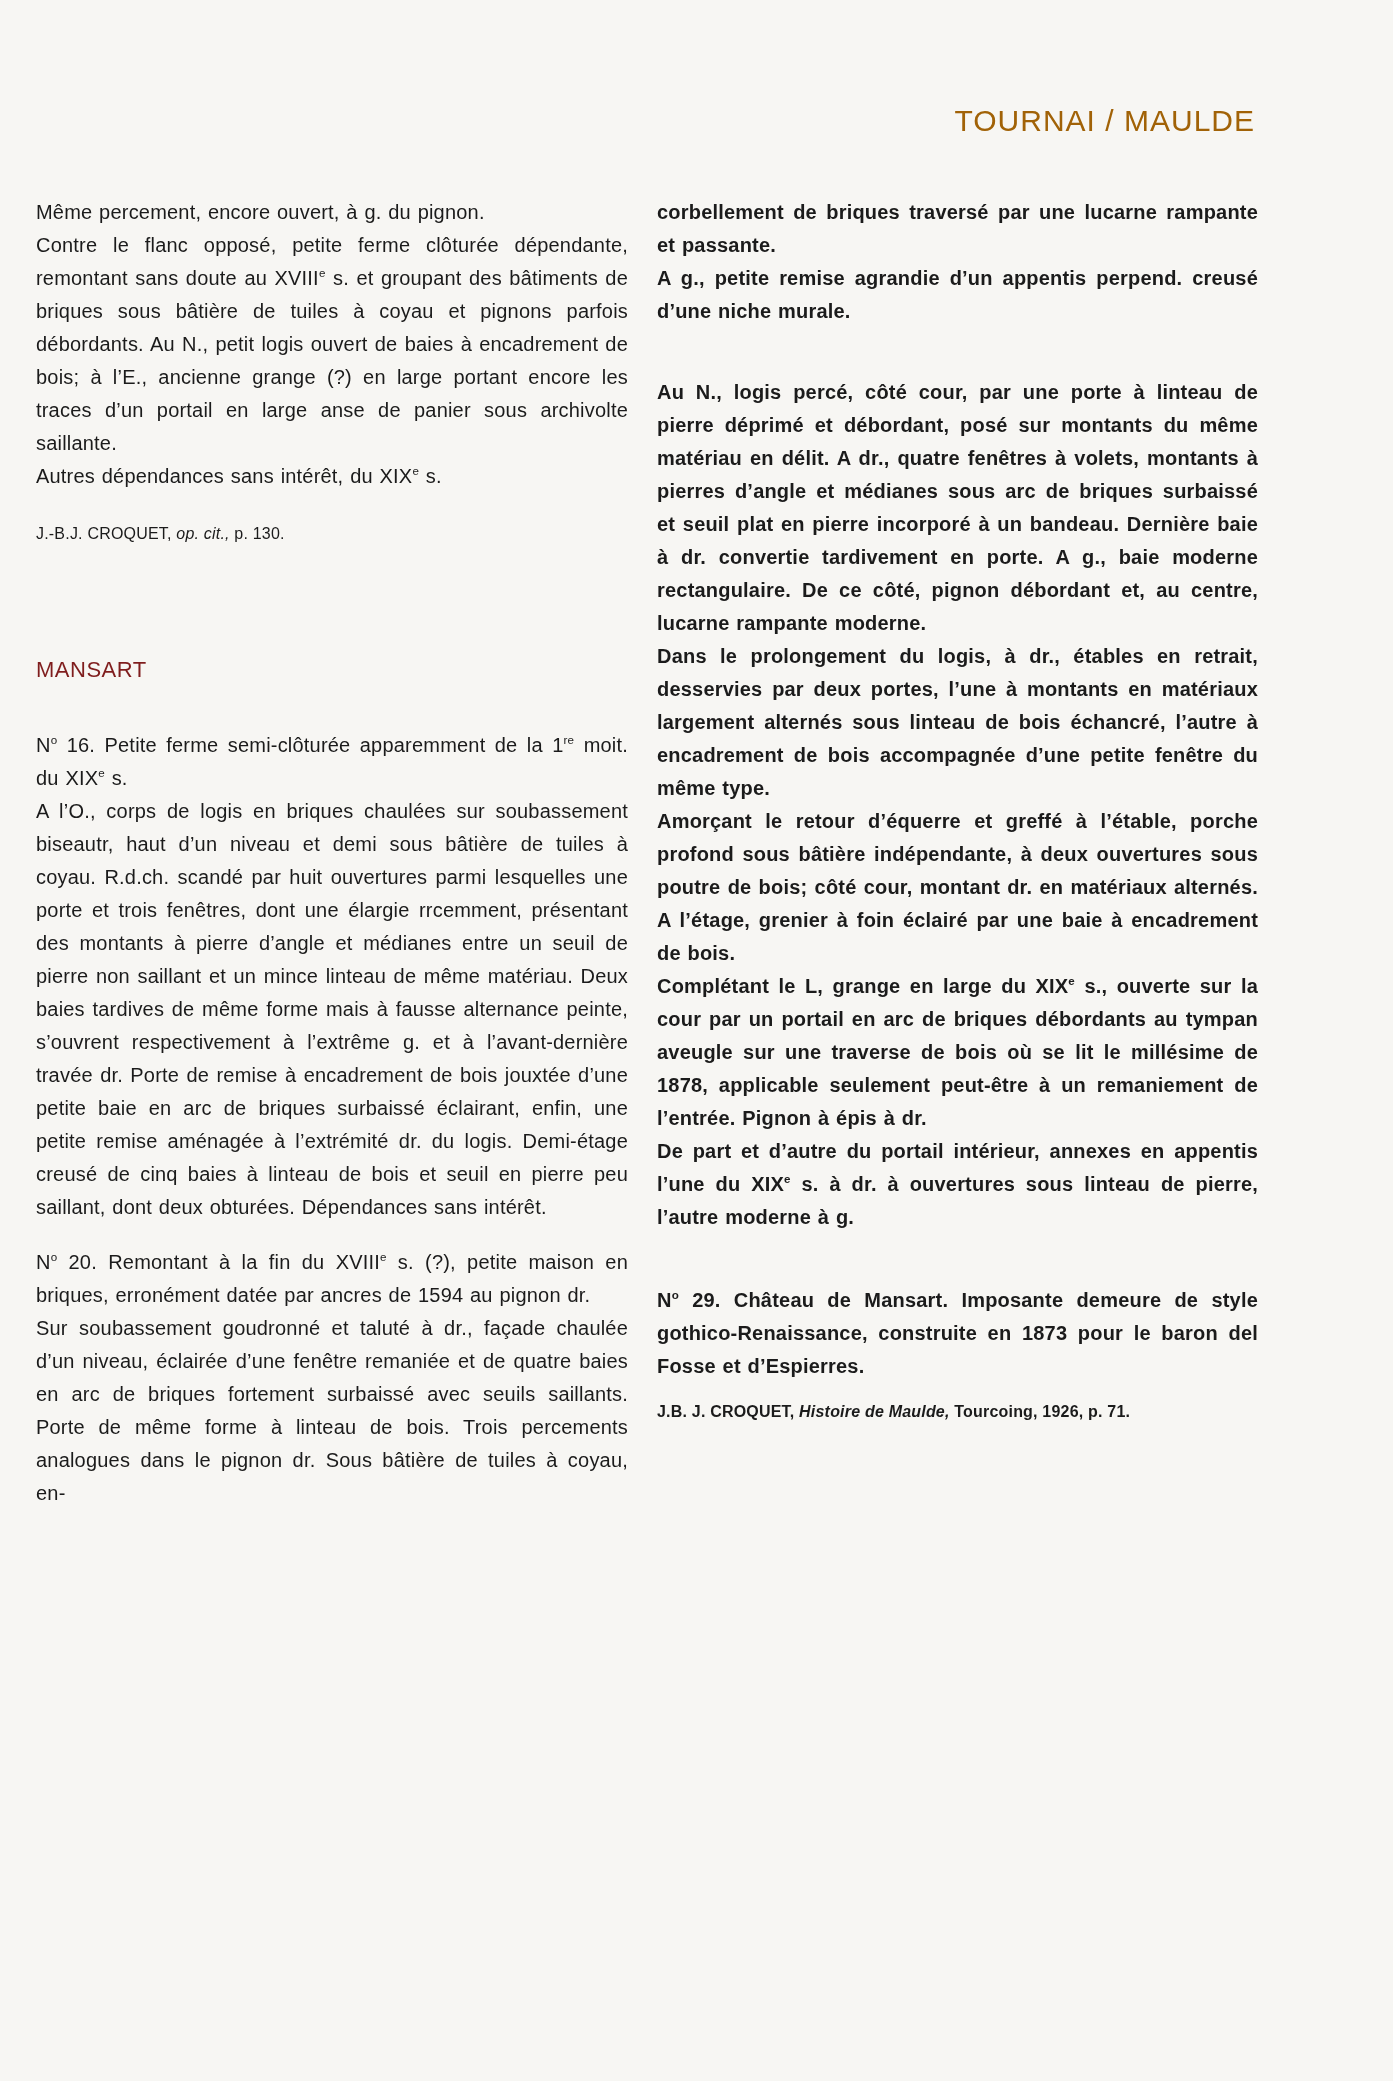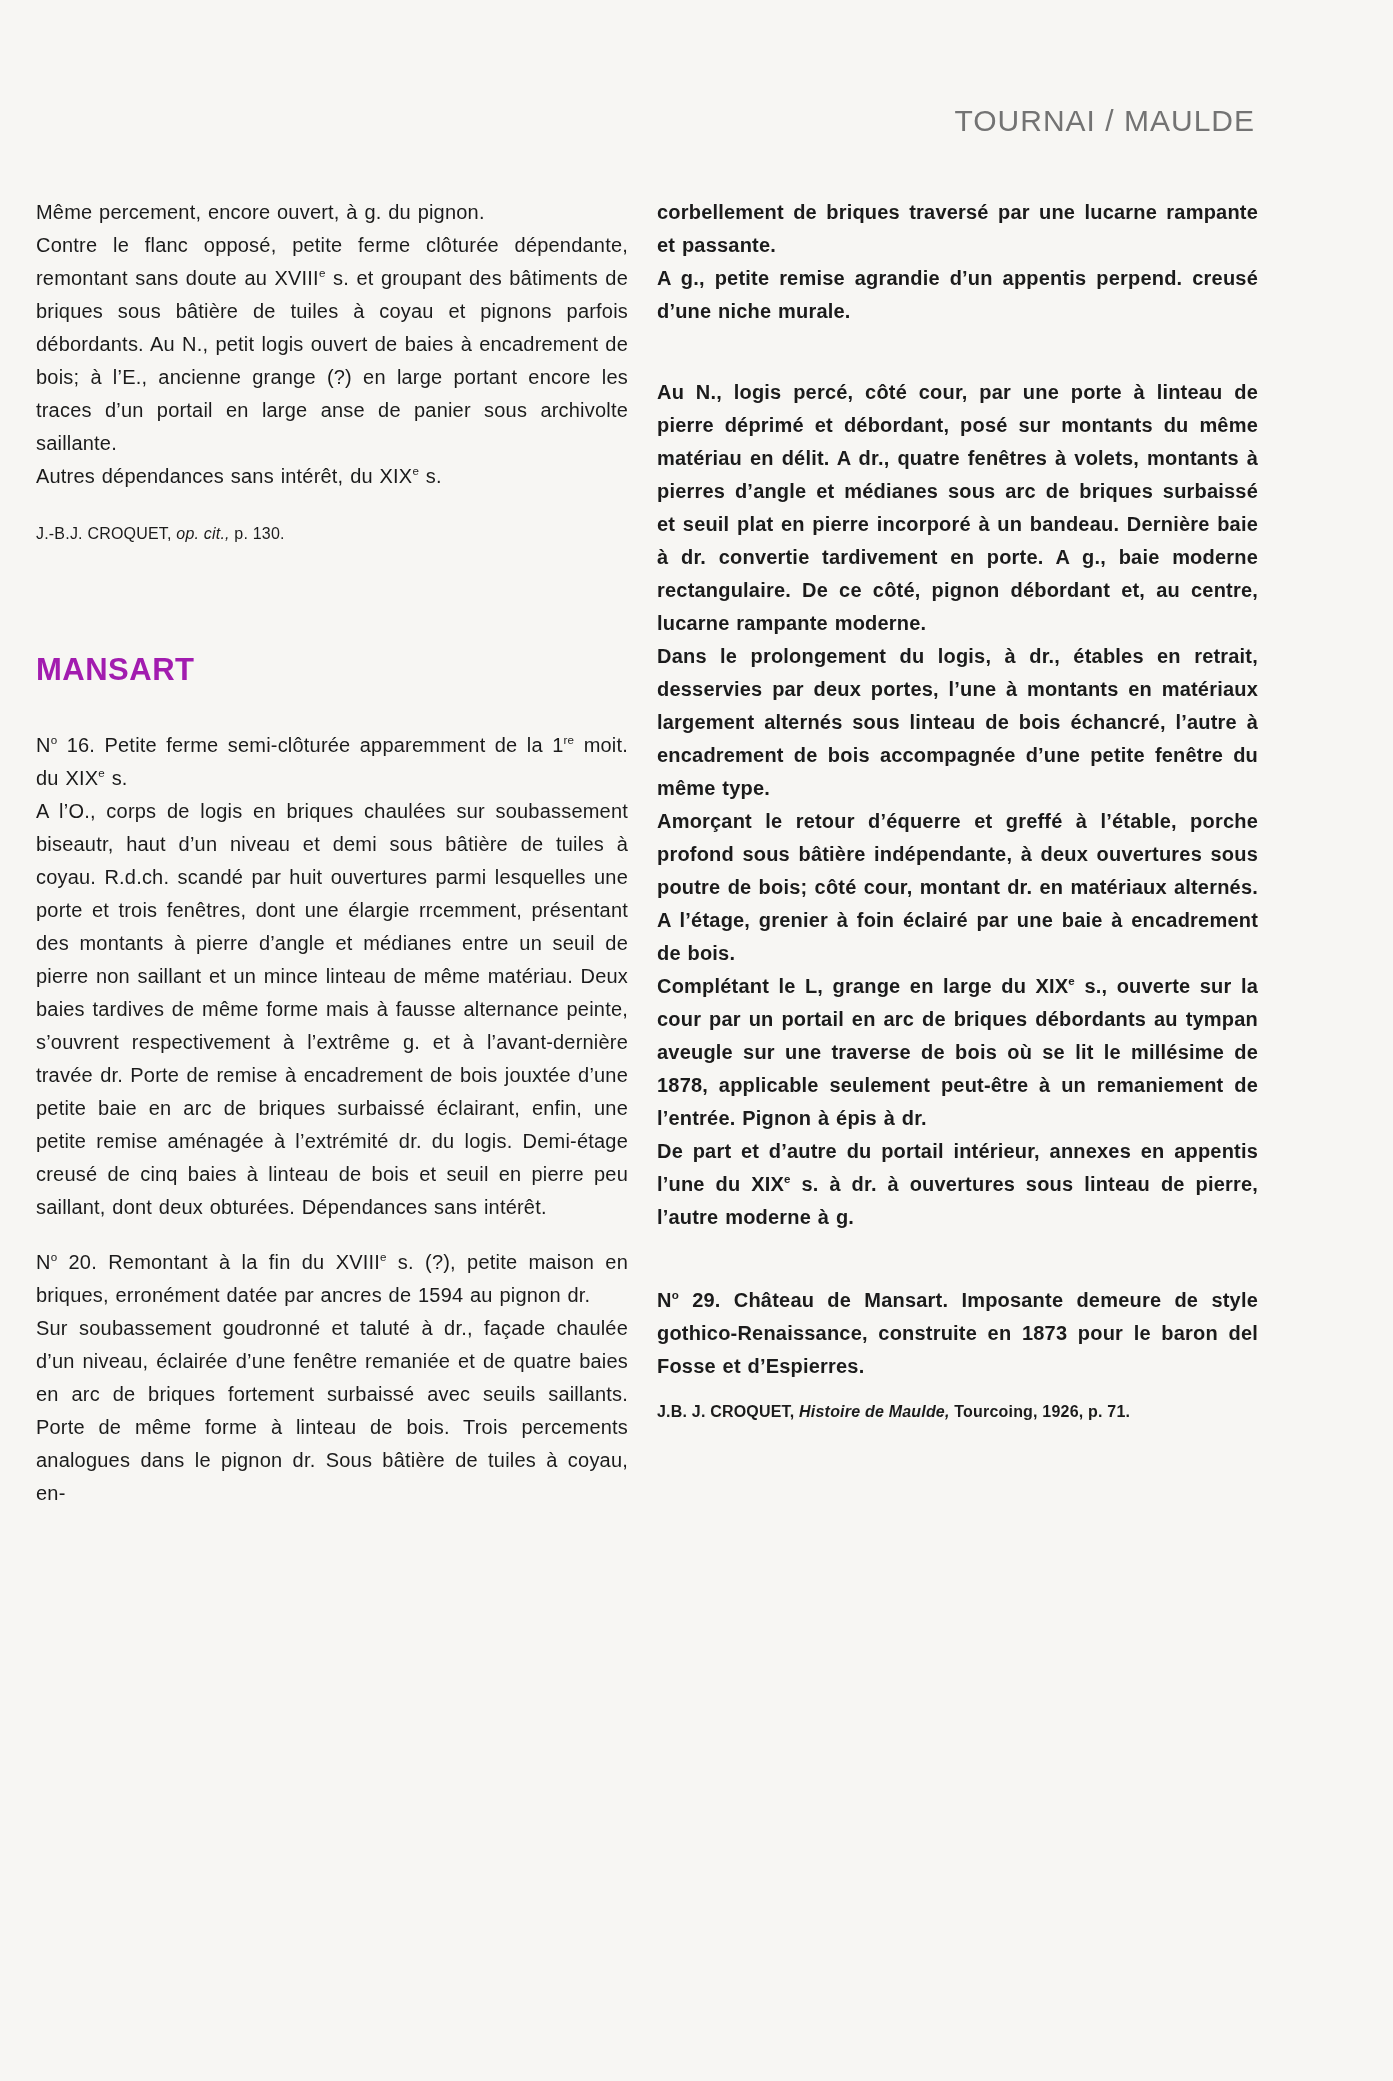--- a/index.html
+++ b/index.html
@@ -12,21 +12,21 @@
     font-family: "Liberation Sans", sans-serif;
     color: #1b1b1b;
     overflow: hidden;
   }
   .running-head {
     position: absolute;
     top: 104px;
     right: 138px;
     font-size: 30px;
     letter-spacing: 1px;
-    color: #737373;
+    color: #a16207;
     white-space: nowrap;
   }
   .col { position: absolute; top: 196px; }
   .col-left  { left: 36px;  width: 592px; }
   .col-right { left: 657px; width: 601px; font-weight: bold; }
 
   .group p {
     margin: 0;
     font-size: 20px;
     line-height: 33px;
@@ -45,25 +45,25 @@
     font-size: 16px;
     line-height: 30px;
     text-align: left;
     letter-spacing: 0.2px;
   }
   .citation p i { font-style: italic; }
   .citation-2 { margin-top: 14px; }
 
   .heading {
     margin: 102px 0 0 0;
-    font-size: 31px;
+    font-size: 22px;
     line-height: 38px;
-    font-weight: bold;
+    font-weight: normal;
     letter-spacing: 0.5px;
-    color: #a21caf;
+    color: #7f1d1d;
   }
   .gap-entry    { margin-top: 22px; }
   .gap-entry-lg { margin-top: 48px; }
   .gap-entry-xl { margin-top: 50px; }
 </style>
 </head>
 <body>
 
 <div class="page">
 

